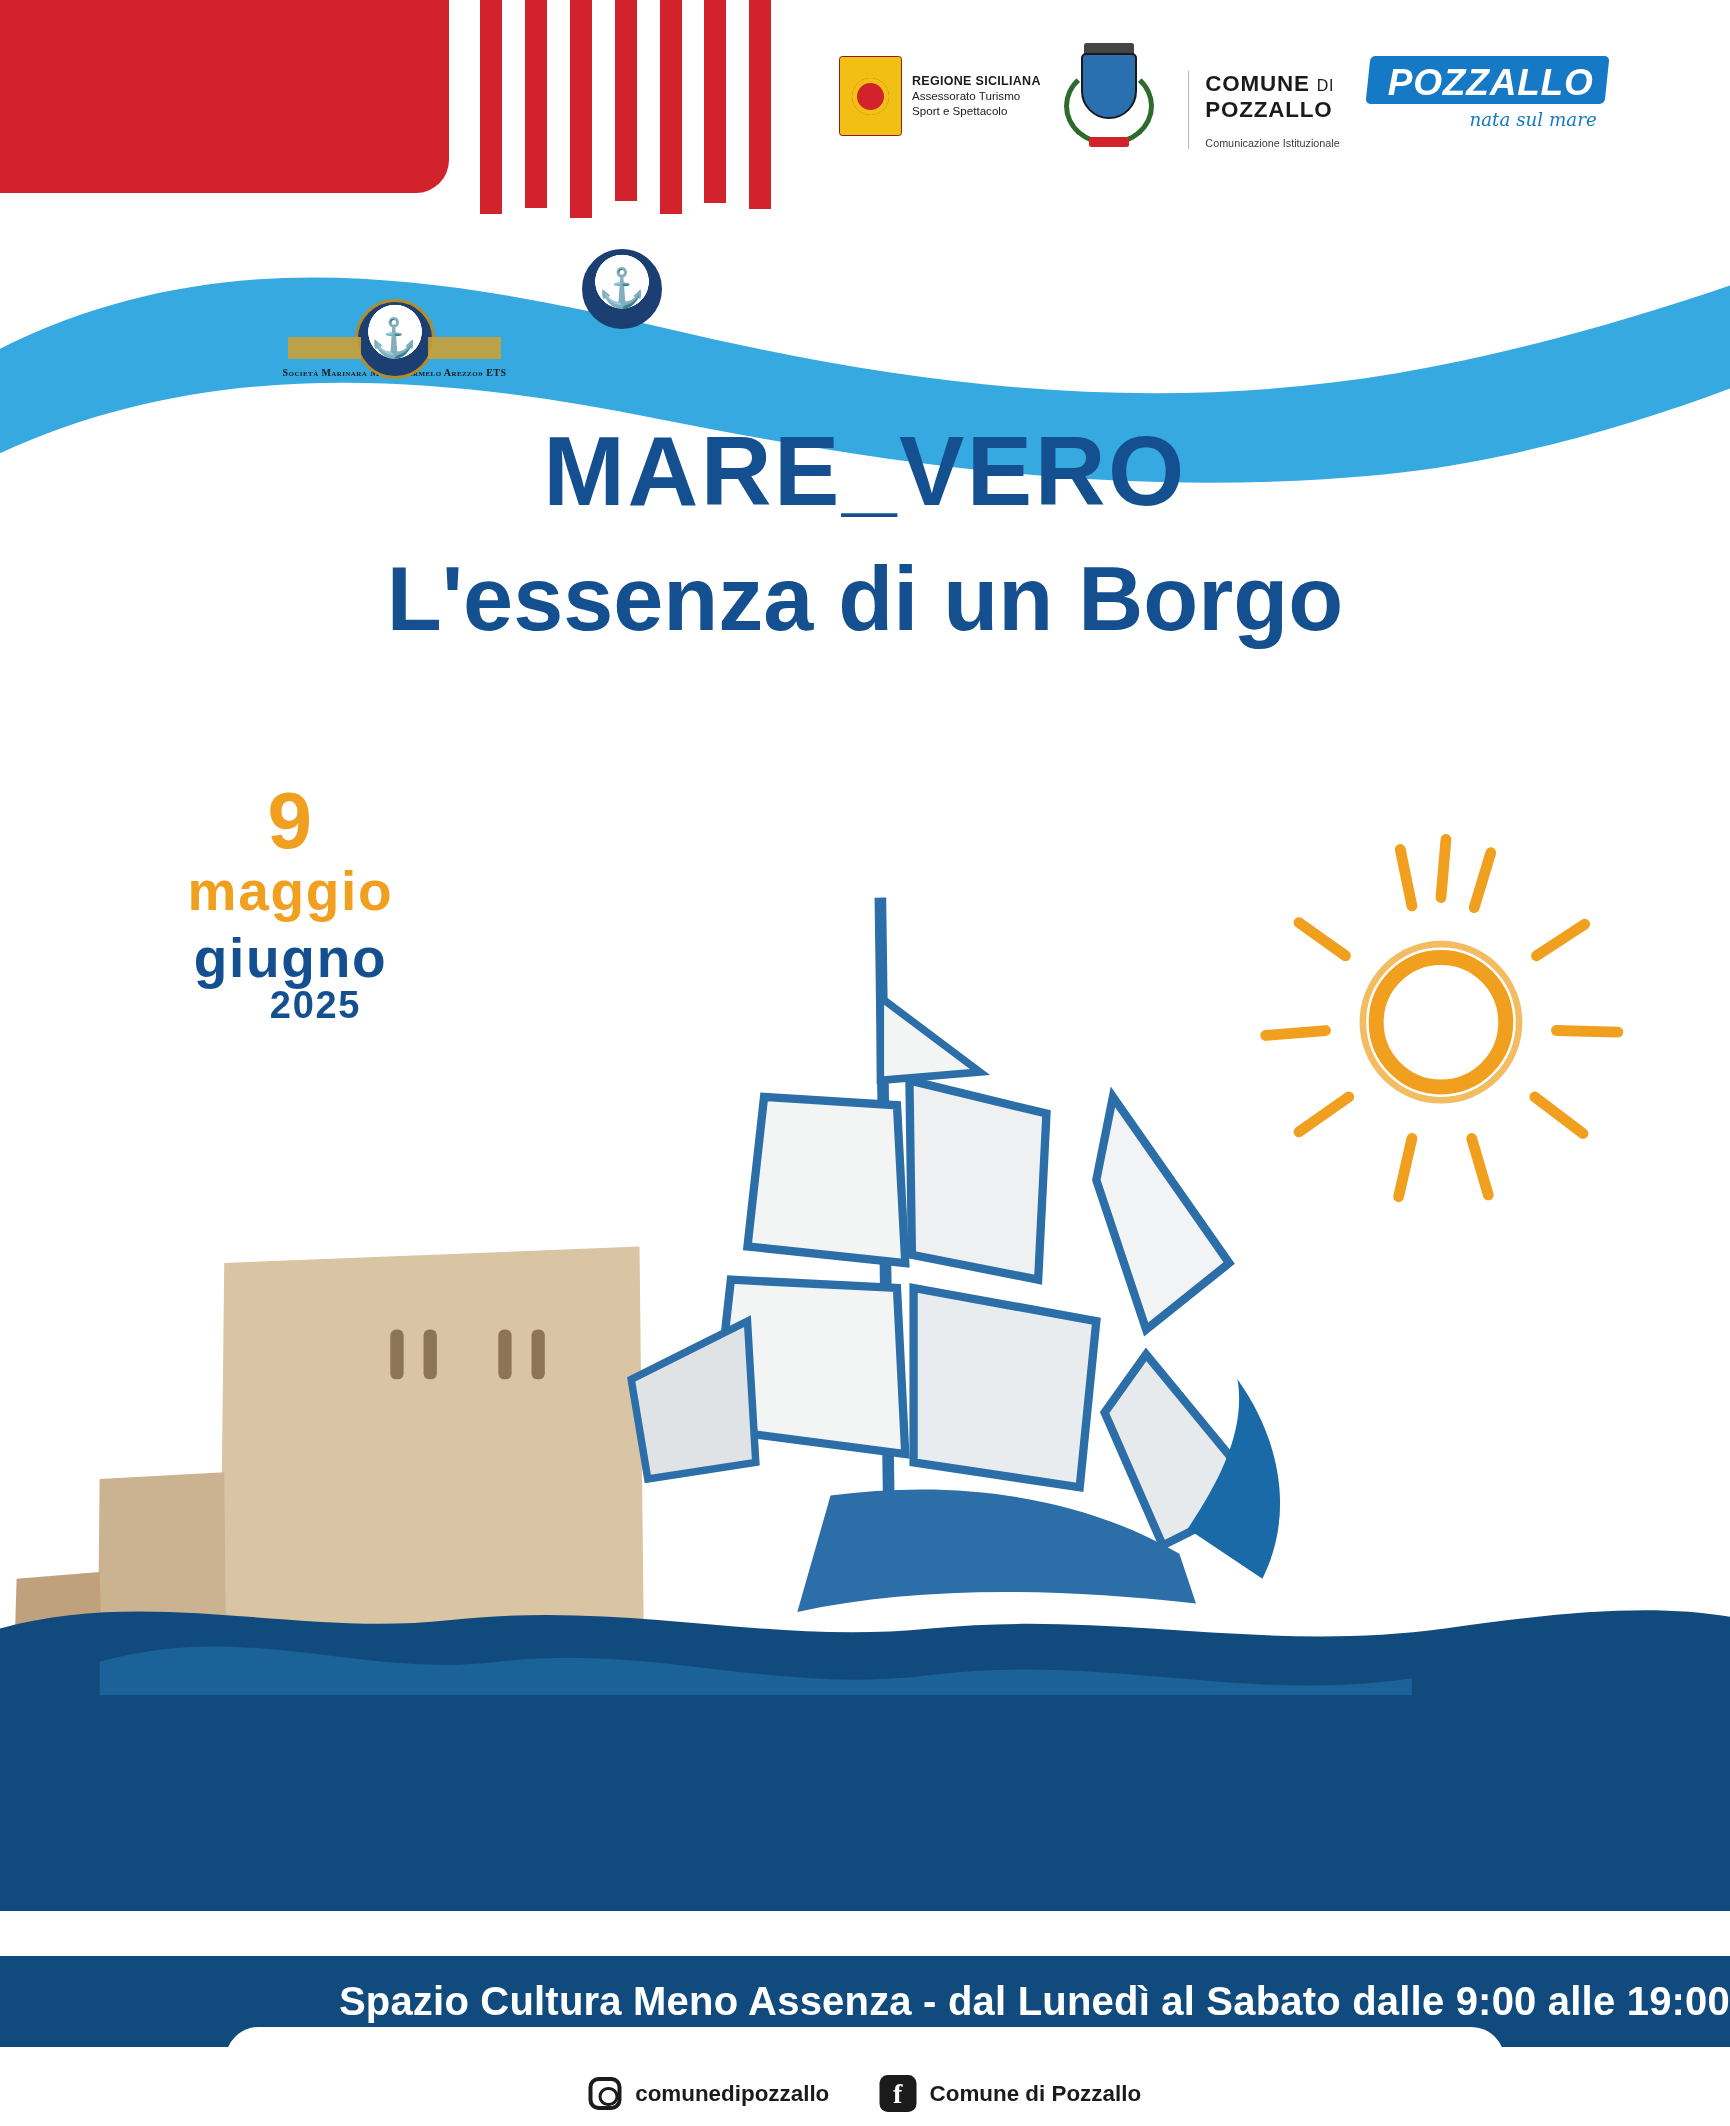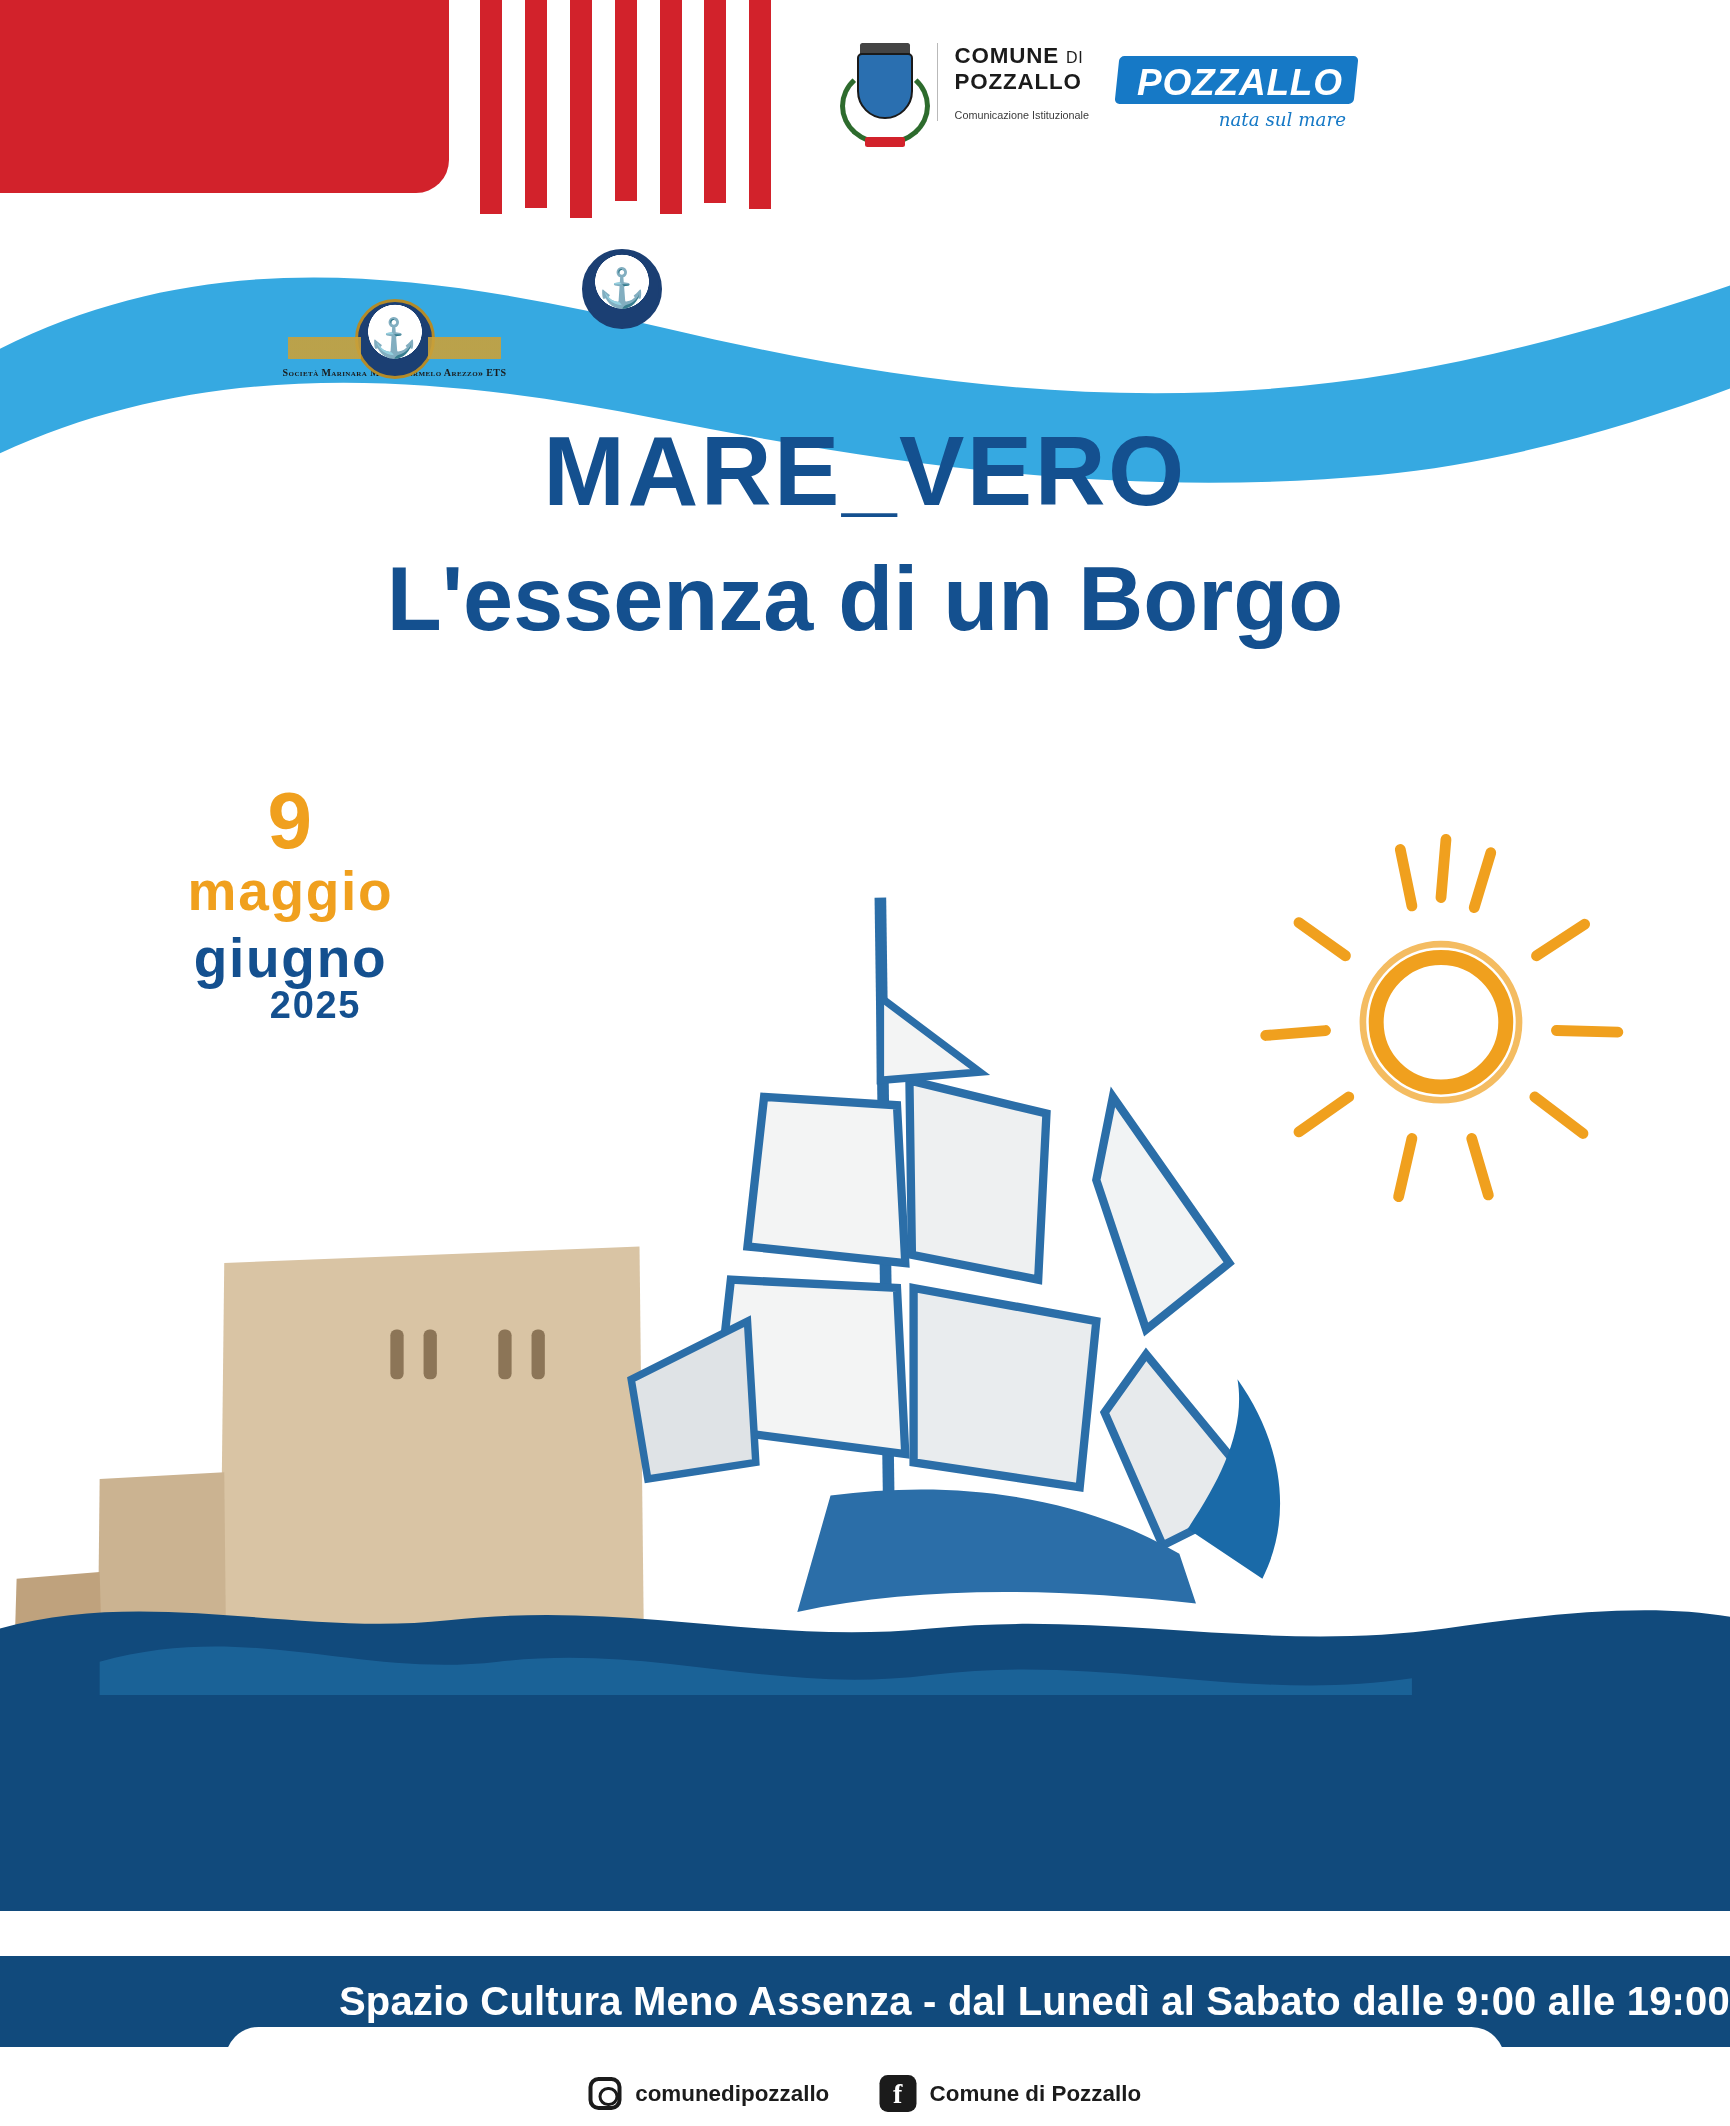--- a/index.html
+++ b/index.html
@@ -65,21 +65,21 @@
     margin: -18.3px 0 0 -18.3px;
     border-radius: 50%;
     background: #d2222b;
     box-shadow: 0 0 0 5px #f2c014 inset;
   }
   .logo-regione .txt { line-height: 1.25; }
   .logo-regione .t1 { font-size: 12.5px; font-weight: bold; color: #1b1b1b; letter-spacing: 0.3px; }
   .logo-regione .t2 { font-size: 11.6px; color: #1b1b1b; }
   .logo-regione .t3 { font-size: 11.6px; color: #1b1b1b; }
 
-  .logo-comune { display: flex; align-items: flex-start; gap: 7px; }
+  .logo-comune { display: flex; align-items: flex-end; gap: 33px; }
   .stemma {
     width: 91px; height: 106px;
     position: relative;
   }
   .stemma .shield {
     position: absolute;
     left: 50%; top: 10px; margin-left: -28px;
     width: 56px; height: 66px;
     background: #2a6fb0;
     border: 2.5px solid #1a1a1a;
@@ -317,20 +317,28 @@
     <div class="stripe" style="left:525px;height:208px;"></div>
     <div class="stripe" style="left:570px;height:218px;"></div>
     <div class="stripe" style="left:615px;height:201px;"></div>
     <div class="stripe" style="left:660px;height:214px;"></div>
     <div class="stripe" style="left:704px;height:203px;"></div>
     <div class="stripe" style="left:749px;height:209px;"></div>
   </div>
 
   <div class="logos">
 
+    <div class="logo-regione">
+      <div class="trinacria"></div>
+      <div class="txt">
+        <div class="t1">REGIONE SICILIANA</div>
+        <div class="t2">Assessorato Turismo</div>
+        <div class="t3">Sport e Spettacolo</div>
+      </div>
+    </div>
 
     <div class="logo-comune">
       <div class="stemma">
         <div class="crown"></div>
         <div class="wreath"></div>
         <div class="shield"></div>
         <div class="ribbon"></div>
       </div>
       <div class="comune-txt">
         <div class="c1">

